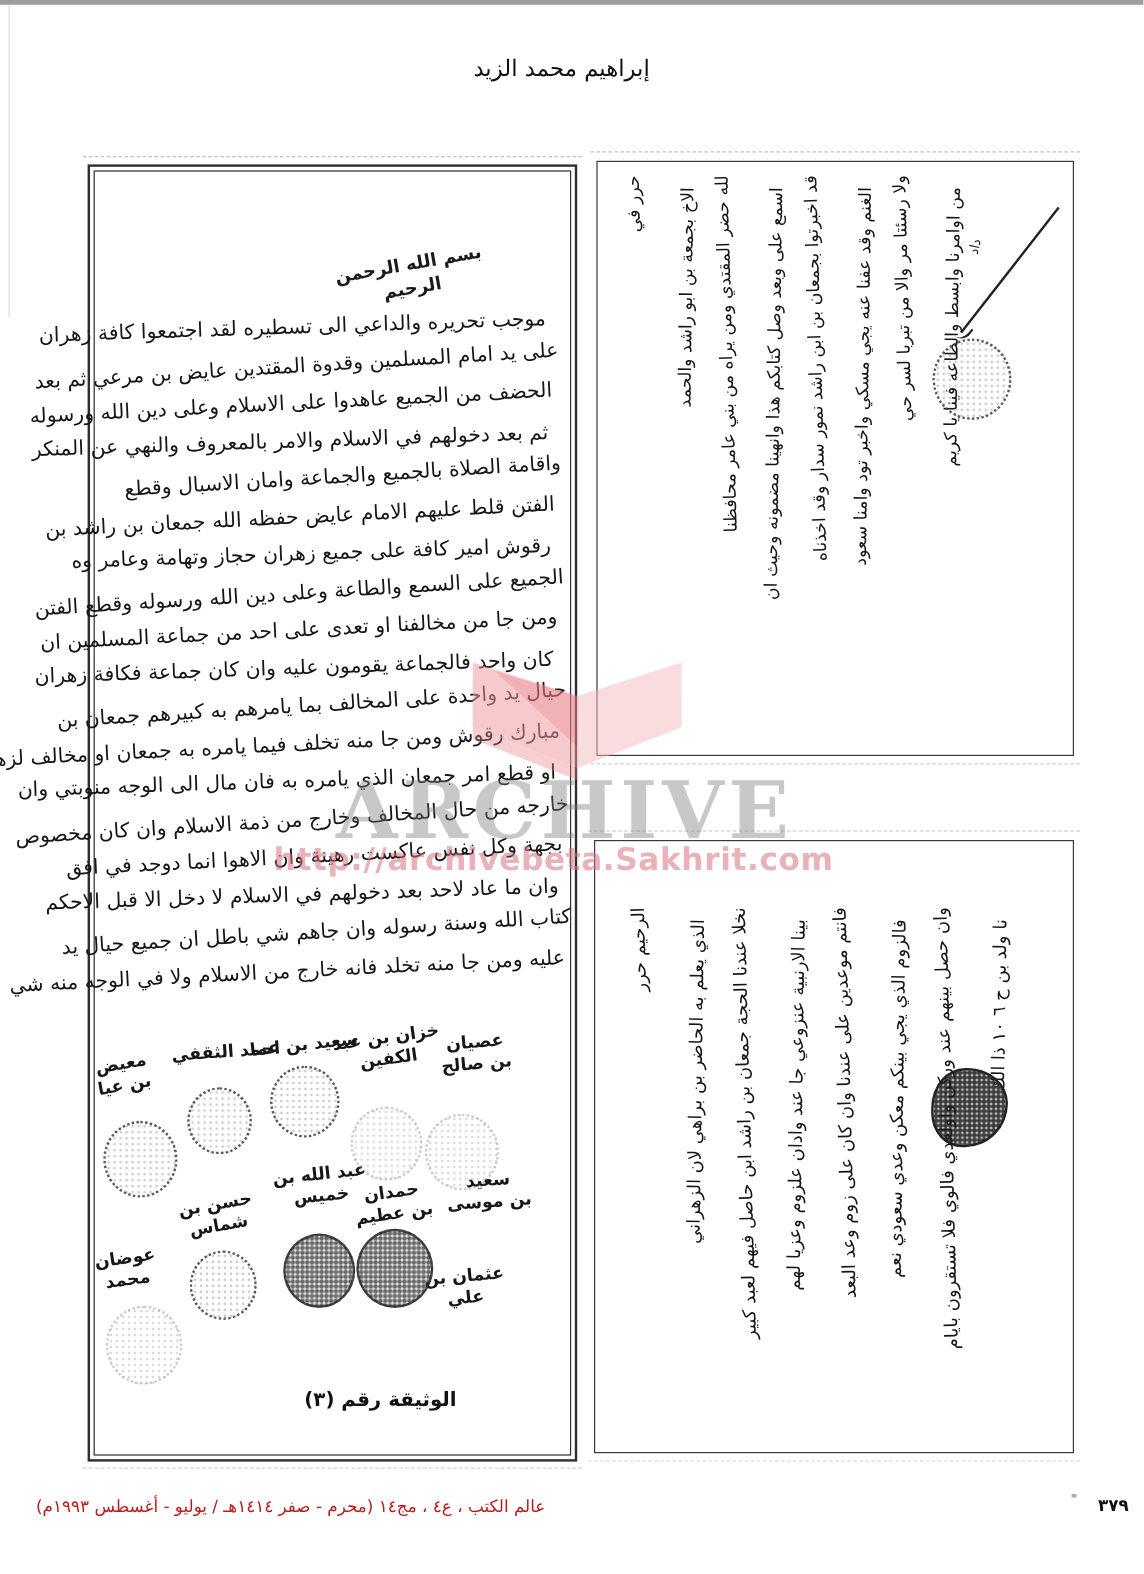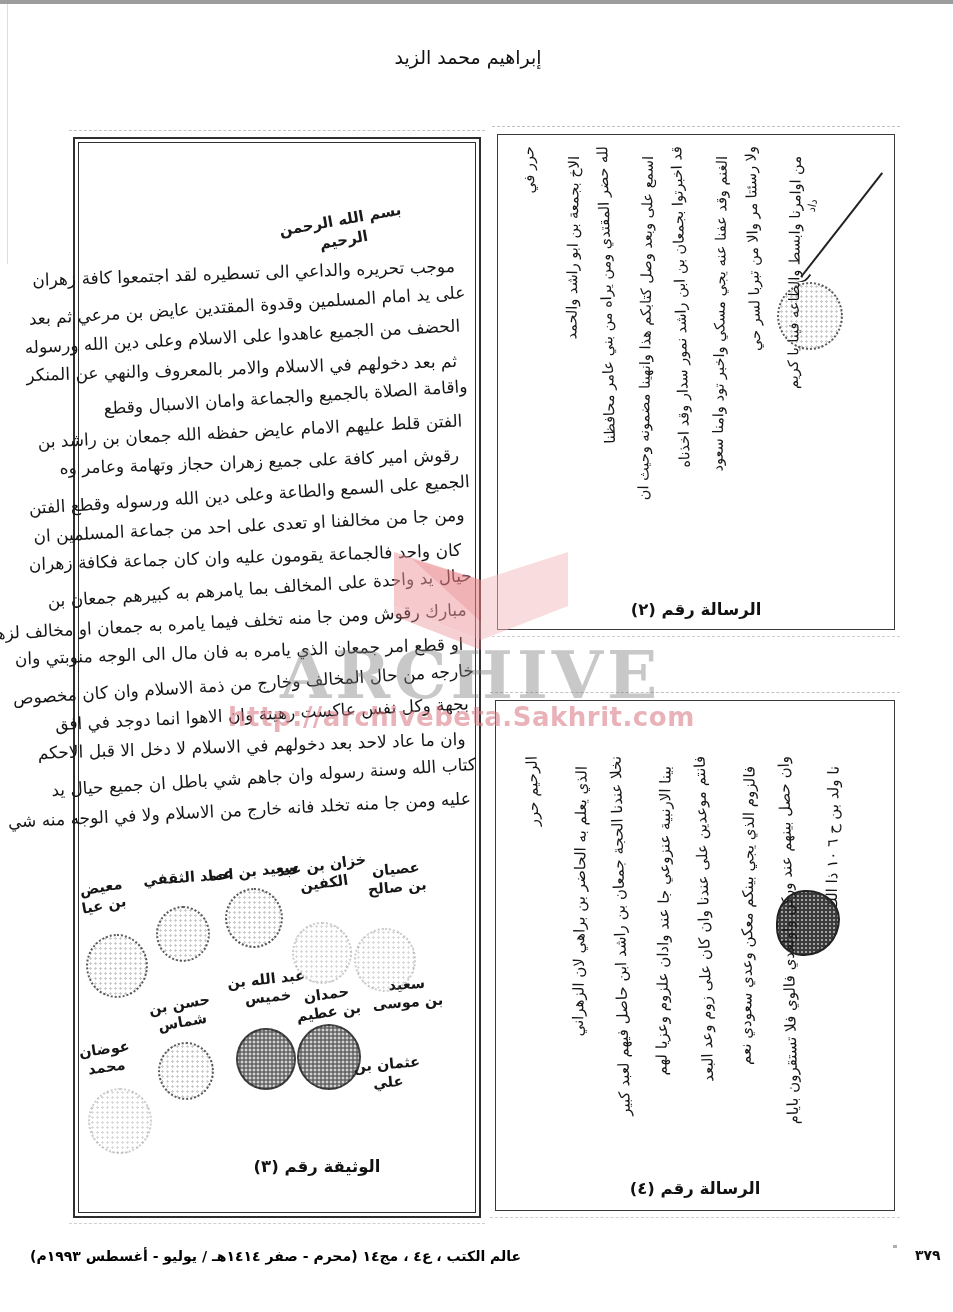--- a/index.html
+++ b/index.html
@@ -94,22 +94,22 @@
     font-family:"DejaVu Serif",serif;font-size:66px;font-weight:bold;line-height:1;
     color:rgba(125,125,125,.42);letter-spacing:4px;
   }
   .wm-url{
     position:absolute;left:228px;top:702px;font-size:26px;font-weight:bold;
     color:rgba(213,115,125,.55);letter-spacing:.5px;font-family:"DejaVu Sans",sans-serif;
   }
 
   
   .footer-citation{
-    position:absolute;left:30px;top:1248px;font-size:14px;font-weight:bold;
-    direction:rtl;color:#000000;
+    position:absolute;left:30px;top:1248px;font-size:14px;font-weight:normal;
+    direction:rtl;color:#b91c1c;
   }
   .footer-page{
     position:absolute;left:915px;top:1247px;font-size:14px;font-weight:bold;color:#101010;
   }
   .scan-dot{position:absolute;left:893px;top:1245px;width:4px;height:3px;background:rgba(120,120,120,.6);}
 </style>
 </head>
 <body>
 
 <div class="top-strip"></div>
@@ -151,37 +151,35 @@
         <div class="vline">لله حضر المقتدي ومن يراه من بني عامر محافظنا</div>
         <div class="vline">اسمع على وبعد وصل كتابكم هذا وانهينا مضمونه وحيث ان</div>
         <div class="vline">قد اخبرتوا بجمعان بن ابن راشد نمور سدار وقد اخذناه</div>
         <div class="vline">الغنم وقد عفنا عنه يجي مسكي واخبر تود وامنا سعود</div>
         <div class="vline">ولا رسئتا مر والا من تبربا لسر حي</div>
         <div class="vline">من اوامرنا وابسط والطاعه فينا يا كريم</div>
       </div>
   </div>
   <div class="sig-stroke"></div>
   <div class="scribble">داد</div>
-  <div class="caption" id="cap2">الرسالة رقم (٢)</div>
 </section>
 
 <section class="panel frame-single" id="letter4">
   <div class="rot-wrap" id="l4-wrap">
     <div class="vtxt" id="l4-lines">
         <div class="vline">الرحيم حرر</div>
         <div class="vline">الذي يعلم به الحاضر بن براهي لان الزهراني</div>
         <div class="vline">نخلا عندنا الحجة جمعان بن راشد ابن حاصل فيهم لعبد كبير</div>
         <div class="vline">بينا الارنبية عنزوعي جا عند وادان علزوم وعزيا لهم</div>
         <div class="vline">فانتم موعدين على عندنا وان كان على زوم وعد البعد</div>
         <div class="vline">فالزوم الذي يجي بينكم معكن وعدي سعودي نعم</div>
         <div class="vline">وان حصل بينهم عند وركن واولعدي فالوي فلا تستقرون بايام</div>
         <div class="vline">نا ولد بن ح ٦ ١٠ ذا الك</div>
       </div>
   </div>
-  <div class="caption" id="cap4">الرسالة رقم (٤)</div>
 </section>
 
 <div class="watermark">
   <svg class="wm-logo" width="190" height="104" viewBox="0 0 190 104">
     <polygon points="95,30 8,2 8,56 95,90" fill="#ef9aa0" opacity="0.85"></polygon>
     <polygon points="95,30 182,2 182,56 95,90" fill="#f4b9bd" opacity="0.8"></polygon>
     <polygon points="95,30 26,9 95,72" fill="#e4646e" opacity="0.55"></polygon>
     <polygon points="8,56 95,90 95,100 8,66" fill="#e87f86" opacity="0.6"></polygon>
   </svg>
   <div class="wm-archive">ARCHIVE</div>

